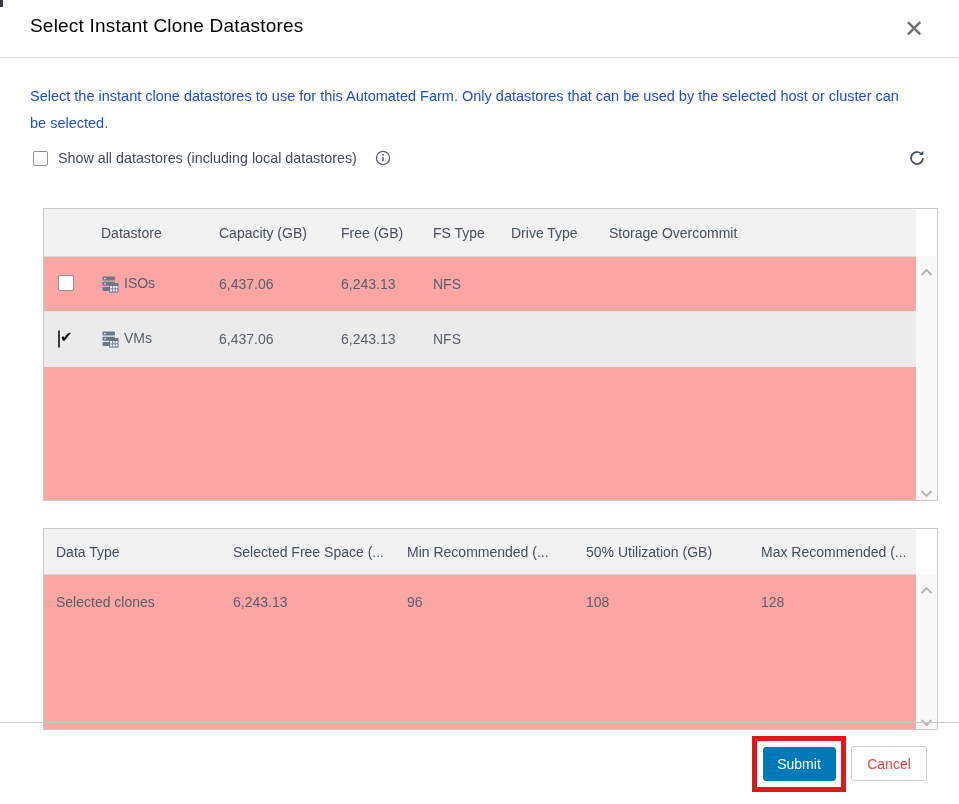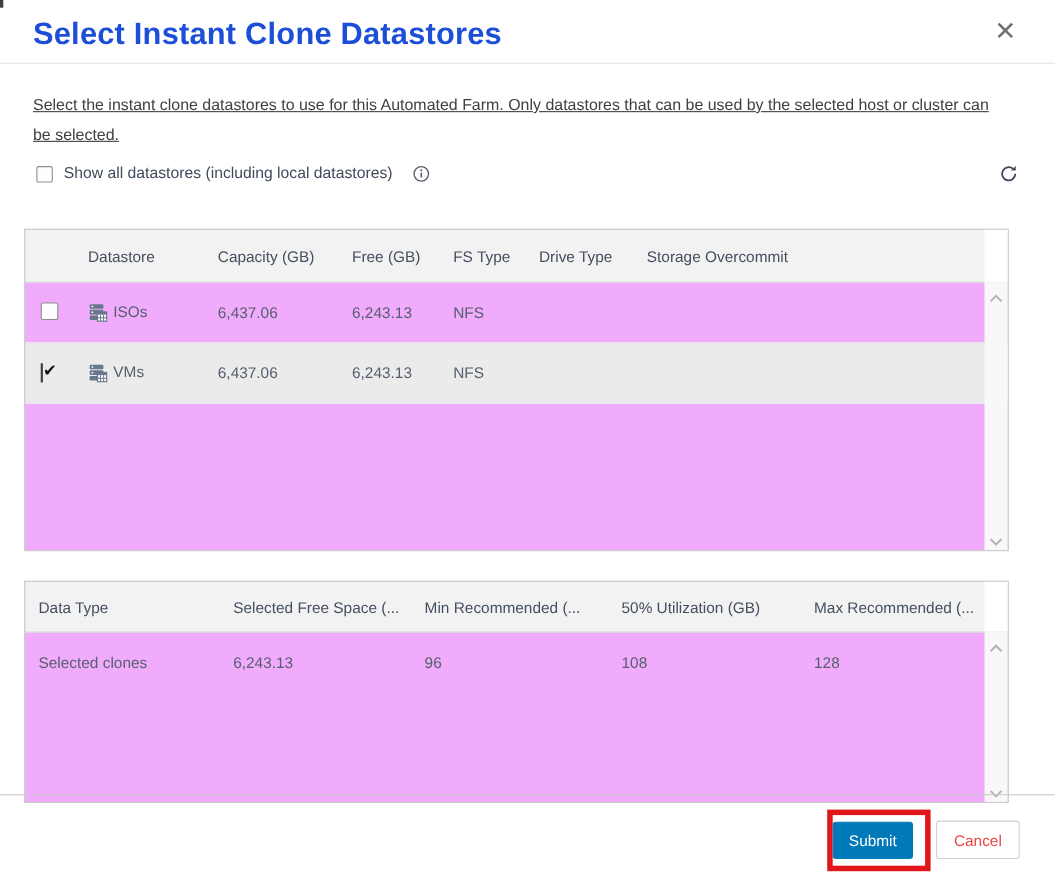--- a/index.html
+++ b/index.html
@@ -4,33 +4,33 @@
 <style>
   html,body{margin:0;padding:0;}
   body{
     width:959px;height:804px;position:relative;background:#ffffff;
     font-family:"Liberation Sans","DejaVu Sans",sans-serif;
     overflow:hidden;color:#4c5767;
   }
   
   .titlebar{position:absolute;left:0;top:0;width:959px;height:57px;background:#fff;border-bottom:1px solid #e4e4e4;}
   .corner-artifact{position:absolute;left:0;top:0;width:3px;height:7px;background:#3a3f46;}
-  .dialog-title{position:absolute;left:30px;top:15px;font-size:28px;font-weight:700;color:#1d4ed8;letter-spacing:.2px;}
+  .dialog-title{position:absolute;left:30px;top:15px;font-size:19px;font-weight:400;color:#000000;letter-spacing:.2px;}
   .close-btn{position:absolute;left:901px;top:15px;width:26px;height:28px;font-size:24px;line-height:28px;text-align:center;color:#717171;cursor:pointer;background:none;border:none;padding:0;font-family:inherit;}
   
-  .description{position:absolute;left:30px;top:83px;width:888px;font-size:14.5px;line-height:27px;color:#404040;text-decoration:underline;}
+  .description{position:absolute;left:30px;top:83px;width:888px;font-size:14.5px;line-height:27px;color:#1d4ed8;}
   
   .controls{position:absolute;left:0;top:143px;width:959px;height:30px;}
   .cb{box-sizing:border-box;width:15px;height:15px;border:1px solid #8f8f8f;border-radius:2px;background:#fdfdfd;display:inline-block;}
   .show-all-cb{position:absolute;left:33px;top:8px;cursor:pointer;}
   .show-all-label{position:absolute;left:58px;top:7px;font-size:14.3px;color:#414b5c;cursor:pointer;}
   .info-icon{position:absolute;left:375px;top:7px;width:16px;height:16px;cursor:pointer;}
   .refresh-icon{position:absolute;left:908px;top:6px;width:18px;height:18px;cursor:pointer;}
   
-  .tbl{position:absolute;left:22px;width:895px;box-sizing:border-box;border:1px solid #cbcbcb;background:#f0abfc;}
+  .tbl{position:absolute;left:43px;width:895px;box-sizing:border-box;border:1px solid #cbcbcb;background:#fca5a5;}
   .tbl-head{position:relative;background:#f2f2f2;border-bottom:1px solid #d7d7d7;display:grid;align-items:center;font-size:14px;color:#444f5f;}
   .head-scroll-gap{position:absolute;right:0;top:0;width:21px;height:100%;background:#fff;}
   .trow{display:grid;align-items:center;font-size:14px;color:#555f6d;height:54px;border-bottom:1px solid #e9e9e9;}
   .trow.selected{background:#ebebeb;}
   .tbl1 .tbl-head,.tbl1 .trow{grid-template-columns:57px 118px 122px 92px 78px 98px auto;}
   .tbl1{top:208px;height:293px;}
   .tbl1 .tbl-head{height:47px;}
   .tbl2{top:528px;height:202px;}
   .tbl2 .tbl-head{height:45px;}
   .tbl2 .tbl-head,.tbl2 .trow{grid-template-columns:177px 174px 179px 175px auto;}
@@ -43,21 +43,21 @@
   .ds-icon{width:18px;height:18px;flex:0 0 18px;}
   
   .vscroll{position:absolute;right:0;width:21px;bottom:0;background:#f8f8f8;}
   .tbl1 .vscroll{top:47px;}
   .tbl2 .vscroll{top:45px;}
   .scroll-arrow{position:absolute;left:4px;width:13px;height:9px;cursor:pointer;}
   .scroll-arrow.up{top:7px;}
   .scroll-arrow.down{bottom:7px;}
   
   .footer-divider{position:absolute;left:0;top:722px;width:959px;height:1px;background:#c9c9c9;}
-  .annotation-box{position:absolute;left:752px;top:736px;width:94px;height:56px;box-sizing:border-box;border:5px solid #e1161b;display:flex;align-items:center;justify-content:flex-start;}
+  .annotation-box{position:absolute;left:752px;top:736px;width:94px;height:56px;box-sizing:border-box;border:5px solid #e1161b;display:flex;align-items:center;justify-content:center;}
   .btn{box-sizing:border-box;font-family:inherit;font-size:14px;border-radius:3px;cursor:pointer;}
   .btn-primary{width:73px;height:34px;background:#0079b8;color:#ffffff;border:1px solid #0079b8;}
   .btn-outline{position:absolute;left:851px;top:746px;width:76px;height:35px;background:#ffffff;color:#ef4444;border:1px solid #cfcfcf;}
 </style>
 </head>
 <body>
 
 <div class="titlebar">
   <div class="corner-artifact"></div>
   <div class="dialog-title">Select Instant Clone Datastores</div>

